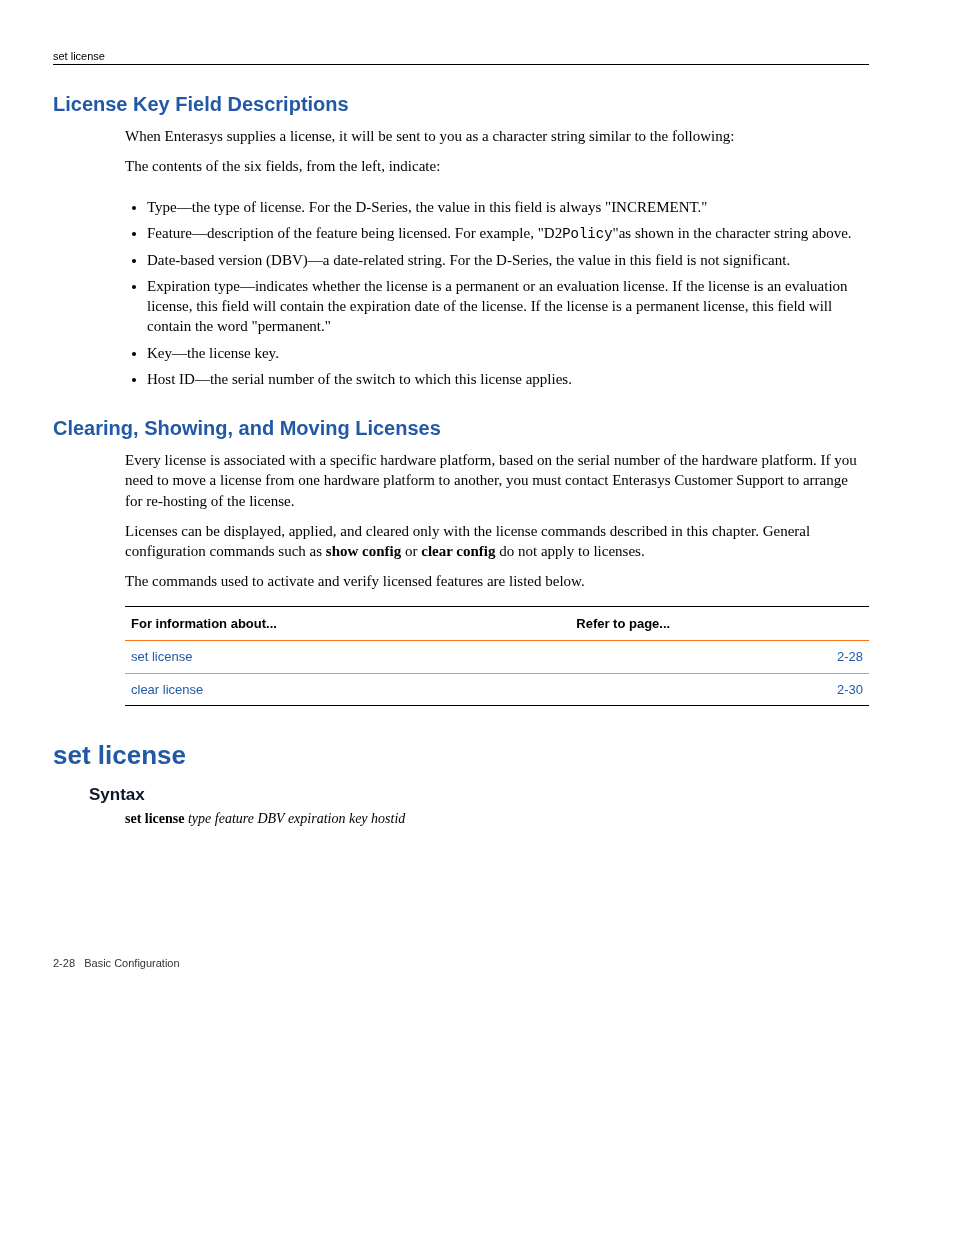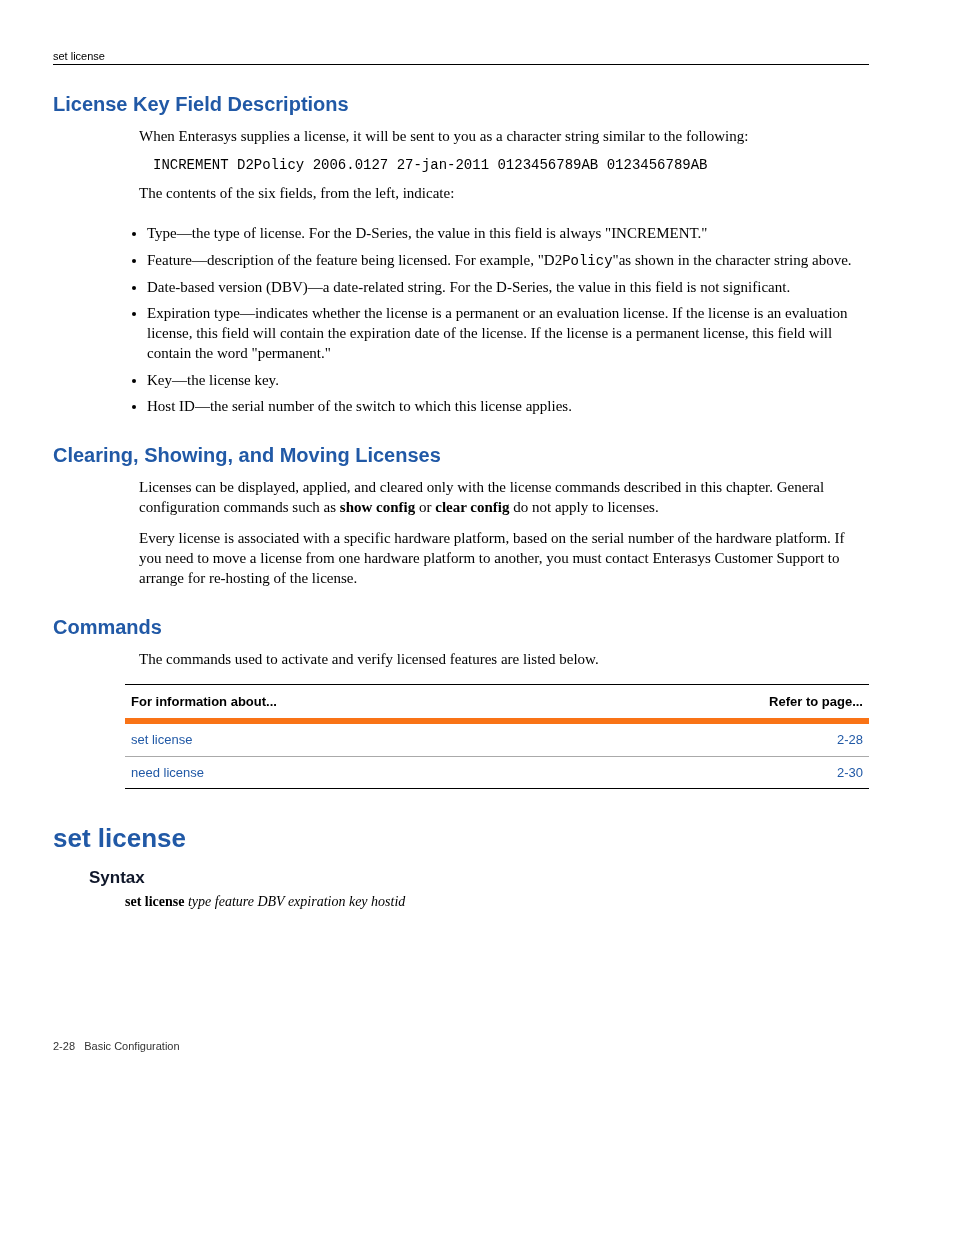--- a/index.html
+++ b/index.html
@@ -41,21 +41,21 @@
     color: #0f172a;
     font-size: 17px;
     margin: 14px 0 6px 36px;
   }
   .body-block {
     margin-left: 72px;
     font-size: 15px;
     line-height: 1.35;
   }
   .body-block p {
-    margin: 6px 0 10px 14px;
+    margin: 6px 0 10px 0;
   }
   .mono {
     font-family: "Courier New", monospace;
     font-size: 14px;
     white-space: pre;
     margin: 6px 0 8px 28px;
   }
   ul.bullets {
     list-style: disc;
     padding-left: 22px;
@@ -74,24 +74,23 @@
     border-collapse: collapse;
     margin-top: 14px;
     font-family: Arial, Helvetica, sans-serif;
     font-size: 13px;
   }
   table.cmds th {
     text-align: left;
     font-weight: bold;
     padding: 8px 6px;
     border-top: 1.5px solid #000;
-    border-bottom: 6px solid #f97316;
+    border-bottom: 1px solid #f97316;
   }
   table.cmds th.right {
-    text-align: right;
   }
   table.cmds td {
     padding: 7px 6px;
     border-bottom: 1px solid #aaa;
     color: #2159a6;
   }
   table.cmds td.right {
     text-align: right;
   }
   table.cmds tr:last-child td {
@@ -115,59 +114,57 @@
 </head>
 <body>
 
 <div class="page">
 
   <div class="top-header">set license</div>
 
   <h2 class="blue">License Key Field Descriptions</h2>
   <div class="body-block">
     <p>When Enterasys supplies a license, it will be sent to you as a character string similar to the following:</p>
-    <div class="mono">INCREMENT D2Policy 2006.0127 27-jan-2011 0123456789AB 0123456789AB</div>
     <p>The contents of the six fields, from the left, indicate:</p>
     <ul class="bullets">
       <li>Type—the type of license. For the D-Series, the value in this field is always "INCREMENT."</li>
       <li>
         <span>Feature—description of the feature being licensed. For example, "D2</span><span class="inline-mono">Policy</span><span>"as shown in the character string above.</span>
       </li>
       <li>Date-based version (DBV)—a date-related string. For the D-Series, the value in this field is not significant.</li>
       <li>Expiration type—indicates whether the license is a permanent or an evaluation license. If the license is an evaluation license, this field will contain the expiration date of the license. If the license is a permanent license, this field will contain the word "permanent."</li>
       <li>Key—the license key.</li>
       <li>Host ID—the serial number of the switch to which this license applies.</li>
     </ul>
   </div>
 
   <h2 class="blue" style="margin-top:28px">Clearing, Showing, and Moving Licenses</h2>
   <div class="body-block">
+    <p>Every license is associated with a specific hardware platform, based on the serial number of the hardware platform. If you need to move a license from one hardware platform to another, you must contact Enterasys Customer Support to arrange for re-hosting of the license.</p>
     <p>
       <span>Licenses can be displayed, applied, and cleared only with the license commands described in this chapter. General configuration commands such as </span><b>show config</b><span> or </span><b>clear config</b><span> do not apply to licenses.</span>
     </p>
-    <p>Every license is associated with a specific hardware platform, based on the serial number of the hardware platform. If you need to move a license from one hardware platform to another, you must contact Enterasys Customer Support to arrange for re-hosting of the license.</p>
   </div>
 
-  <h2 class="blue" style="margin-top:28px">Commands</h2>
   <div class="body-block">
     <p>The commands used to activate and verify licensed features are listed below.</p>
     <table class="cmds">
       <thead>
         <tr>
           <th>For information about...</th>
           <th class="right">Refer to page...</th>
         </tr>
       </thead>
       <tbody>
         <tr>
           <td>set license</td>
           <td class="right">2-28</td>
         </tr>
         <tr>
-          <td>need license</td>
+          <td>clear license</td>
           <td class="right">2-30</td>
         </tr>
       </tbody>
     </table>
   </div>
 
   <h1 class="blue">set license</h1>
   <h3 class="blue">Syntax</h3>
   <div class="syntax-line">
     <span class="bold">set license</span><span class="italic"> type feature DBV expiration key hostid</span>

